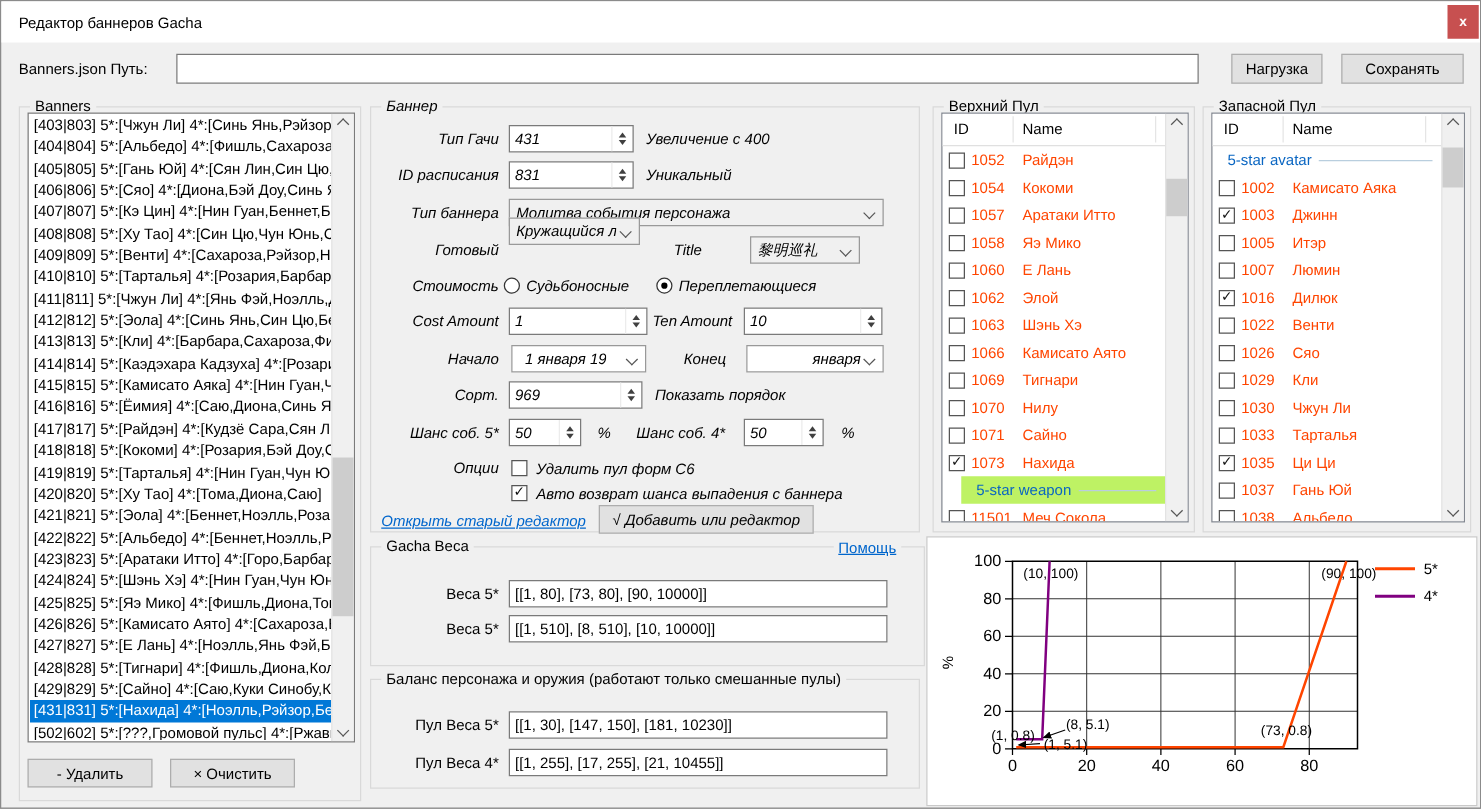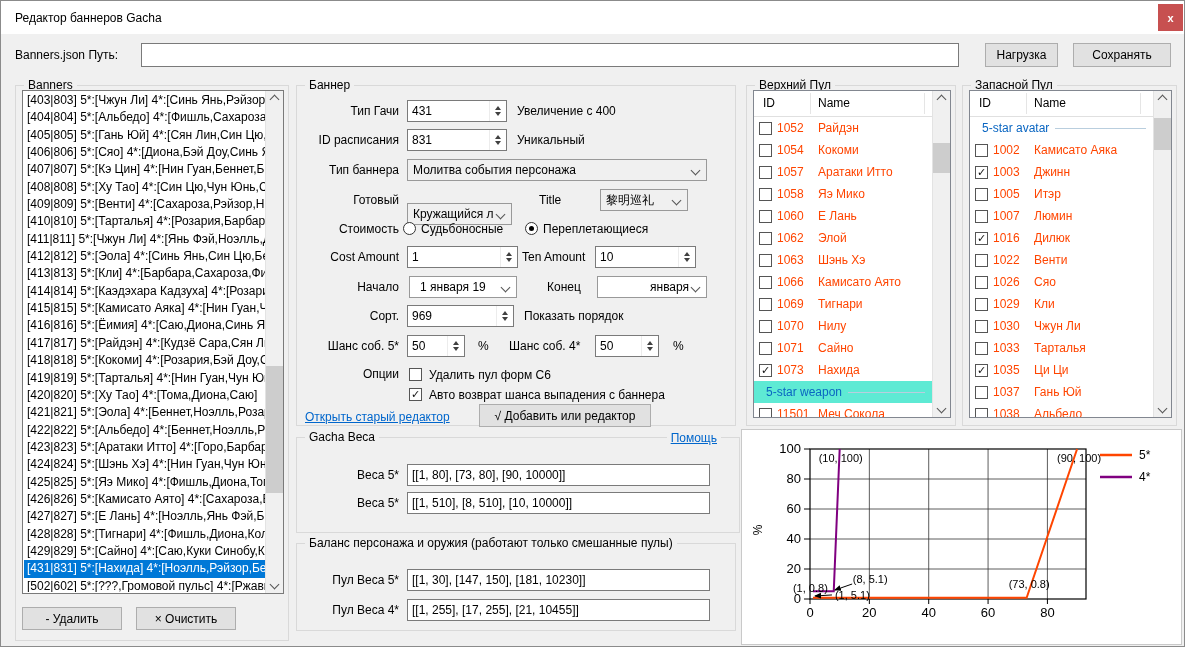--- a/index.html
+++ b/index.html
@@ -27,21 +27,21 @@
   .lb-items { position:absolute; left:1px; top:1px; right:18px; bottom:1px; overflow:hidden; }
   .lb-item { height:17.35px; line-height:17.3px; white-space:nowrap; overflow:hidden; padding-left:3px; }
   .lb-item.selected { background:#0078d7; color:#fff; }
   .vscroll { position:absolute; right:0; top:0; bottom:0; width:17px; background:#f0f0f0; border-left:1px solid #e3e3e3; }
   .vs-btn { position:absolute; left:0; width:17px; height:17px; display:flex; align-items:center; justify-content:center; }
   .vs-up { top:0; } .vs-down { bottom:0; }
   .vs-thumb { position:absolute; left:0; width:17px; background:#cdcdcd; }
   #btn-delete { left:6px; top:521px; width:100px; height:23px; }
   #btn-clear  { left:120px; top:521px; width:100px; height:23px; }
 
-  #group-banner { left:295px; top:84px; width:440px; height:341px; }
+  #group-banner { left:295px; top:84px; width:440px; height:341px;font-style:italic; }
   #group-weights { left:295px; top:436px; width:444px; height:96px; }
   #group-balance { left:295px; top:542px; width:440px; height:88px; }
 
   .fl { position:absolute; left:0; width:102px; text-align:right; line-height:22px; white-space:nowrap; }
   .hint { position:absolute; line-height:22px; white-space:nowrap; }
   .spin { position:absolute; display:flex; background:#fff; border:1px solid #7a7a7a; box-sizing:border-box; height:22px; }
   .spin-val { flex:1; padding:3px 0 0 4px; overflow:hidden; }
   .spin-arrows { width:16px; border-left:1px solid #ececec; display:flex; flex-direction:column;
                  align-items:center; justify-content:center; gap:2px; }
   .tri-up { width:0; height:0; border-left:3px solid transparent; border-right:3px solid transparent; border-bottom:4px solid #404040; }
@@ -76,21 +76,21 @@
   .lv-sep1 { position:absolute; left:56px; top:2px; bottom:2px; width:1px; background:#e5e5e5; }
   .lv-sep2 { position:absolute; left:170px; top:2px; bottom:2px; width:1px; background:#e5e5e5; }
   .lv-rows { position:absolute; left:0; top:26px; right:17px; bottom:0; overflow:hidden; }
   .pl-row { position:relative; height:22px; display:flex; align-items:center; }
   .pl-row .cbx { margin-left:5px; }
   .pl-id { position:absolute; left:23px; color:#ff4500; }
   .pl-name { position:absolute; left:64px; color:#ff4500; white-space:nowrap; }
   .pl-section { height:22px; display:flex; align-items:center; color:#0a66c2; }
   .pl-section .sec-label { margin-left:12px; white-space:nowrap; }
   .pl-section .sec-line { flex:1; height:1px; background:#b9cede; margin:0 8px 0 6px; }
-  .pl-section.hl { background:#5eead4; }
+  .pl-section.hl { background:#bef264;margin-left:15px; }
 
   #chart-panel { position:absolute; left:740px; top:428px; width:441px; height:216px; background:#fff;
                  border:1px solid #c9c9c9; box-sizing:border-box; }
 </style>
 </head>
 <body>
 
 <div class="win">
   <div class="titlebar">
     <span class="title-text">Редактор баннеров Gacha</span>
@@ -175,21 +175,21 @@
     </div>
     <span class="hint" style="left:220px;top:43px;">Уникальный</span>
 
     <span class="fl" style="top:73px;">Тип баннера</span>
     <div class="combo" style="left:110px;top:73px;width:300px;gap:44px;">
       <span class="combo-val">Молитва события персонажа</span>
       <i class="chev"></i>
     </div>
 
     <span class="fl" style="top:103px;">Готовый</span>
-    <div class="combo" style="left:110px;top:117px;width:105px;">
+    <div class="combo" style="left:110px;top:88px;width:105px;">
       <span class="combo-val">Кружащийся л</span>
       <i class="chev"></i>
     </div>
     <span class="hint" style="left:242px;top:103px;">Title</span>
     <div class="combo" style="left:303px;top:103px;width:88px;">
       <span class="combo-val">黎明巡礼</span>
       <i class="chev"></i>
     </div>
 
     <span class="fl" style="top:136px;line-height:15px;">Стоимость</span>
@@ -202,21 +202,21 @@
 
     <span class="fl" style="top:160px;">Cost Amount</span>
     <div class="spin" style="left:110px;top:160px;width:111px;">
       <span class="spin-val">1</span>
       <span class="spin-arrows">
           <i class="tri-up"></i>
           <i class="tri-down"></i>
         </span>
     </div>
     <span class="hint" style="left:225px;top:160px;">Ten Amount</span>
-    <div class="spin" style="left:298px;top:160px;width:101px;">
+    <div class="spin" style="left:298px;top:160px;width:111px;">
       <span class="spin-val">10</span>
       <span class="spin-arrows">
           <i class="tri-up"></i>
           <i class="tri-down"></i>
         </span>
     </div>
 
     <span class="fl" style="top:190px;">Начало</span>
     <div class="combo white" style="left:112px;top:190px;width:108px;">
       <span class="combo-val" style="padding-left:5px;">1 января 19</span>

